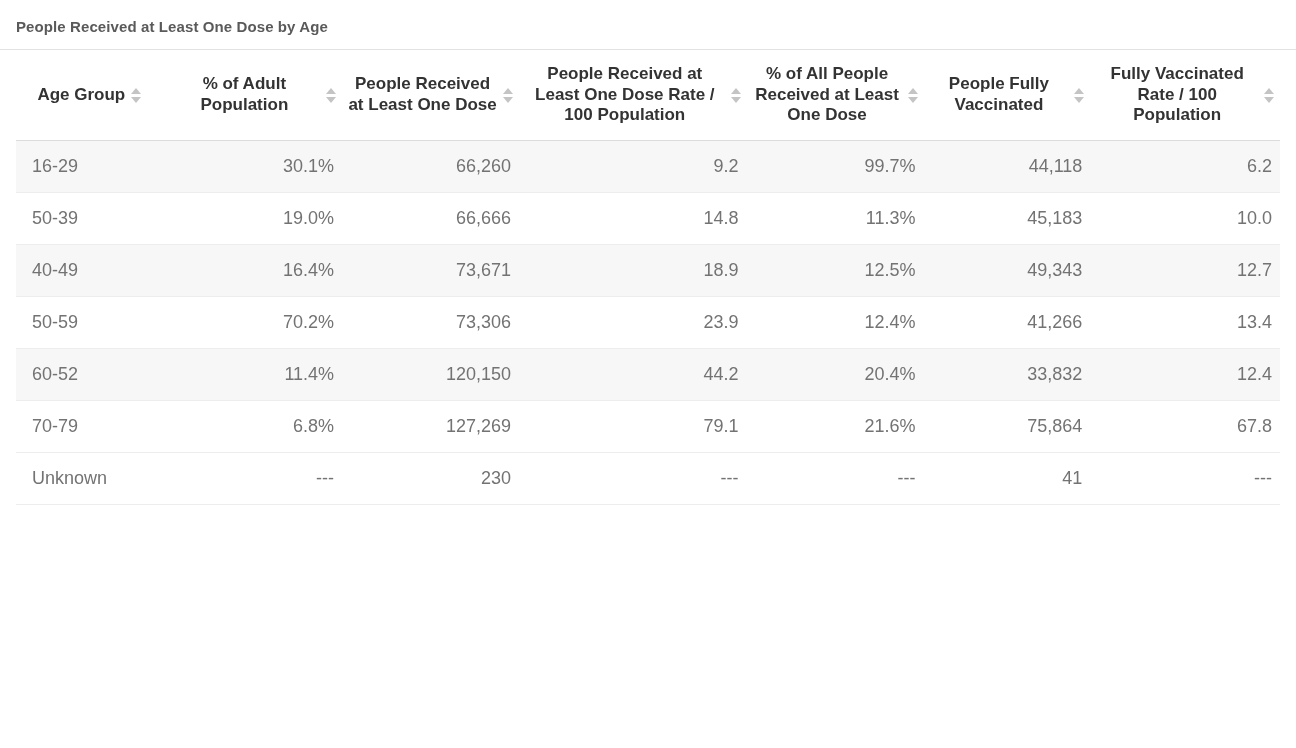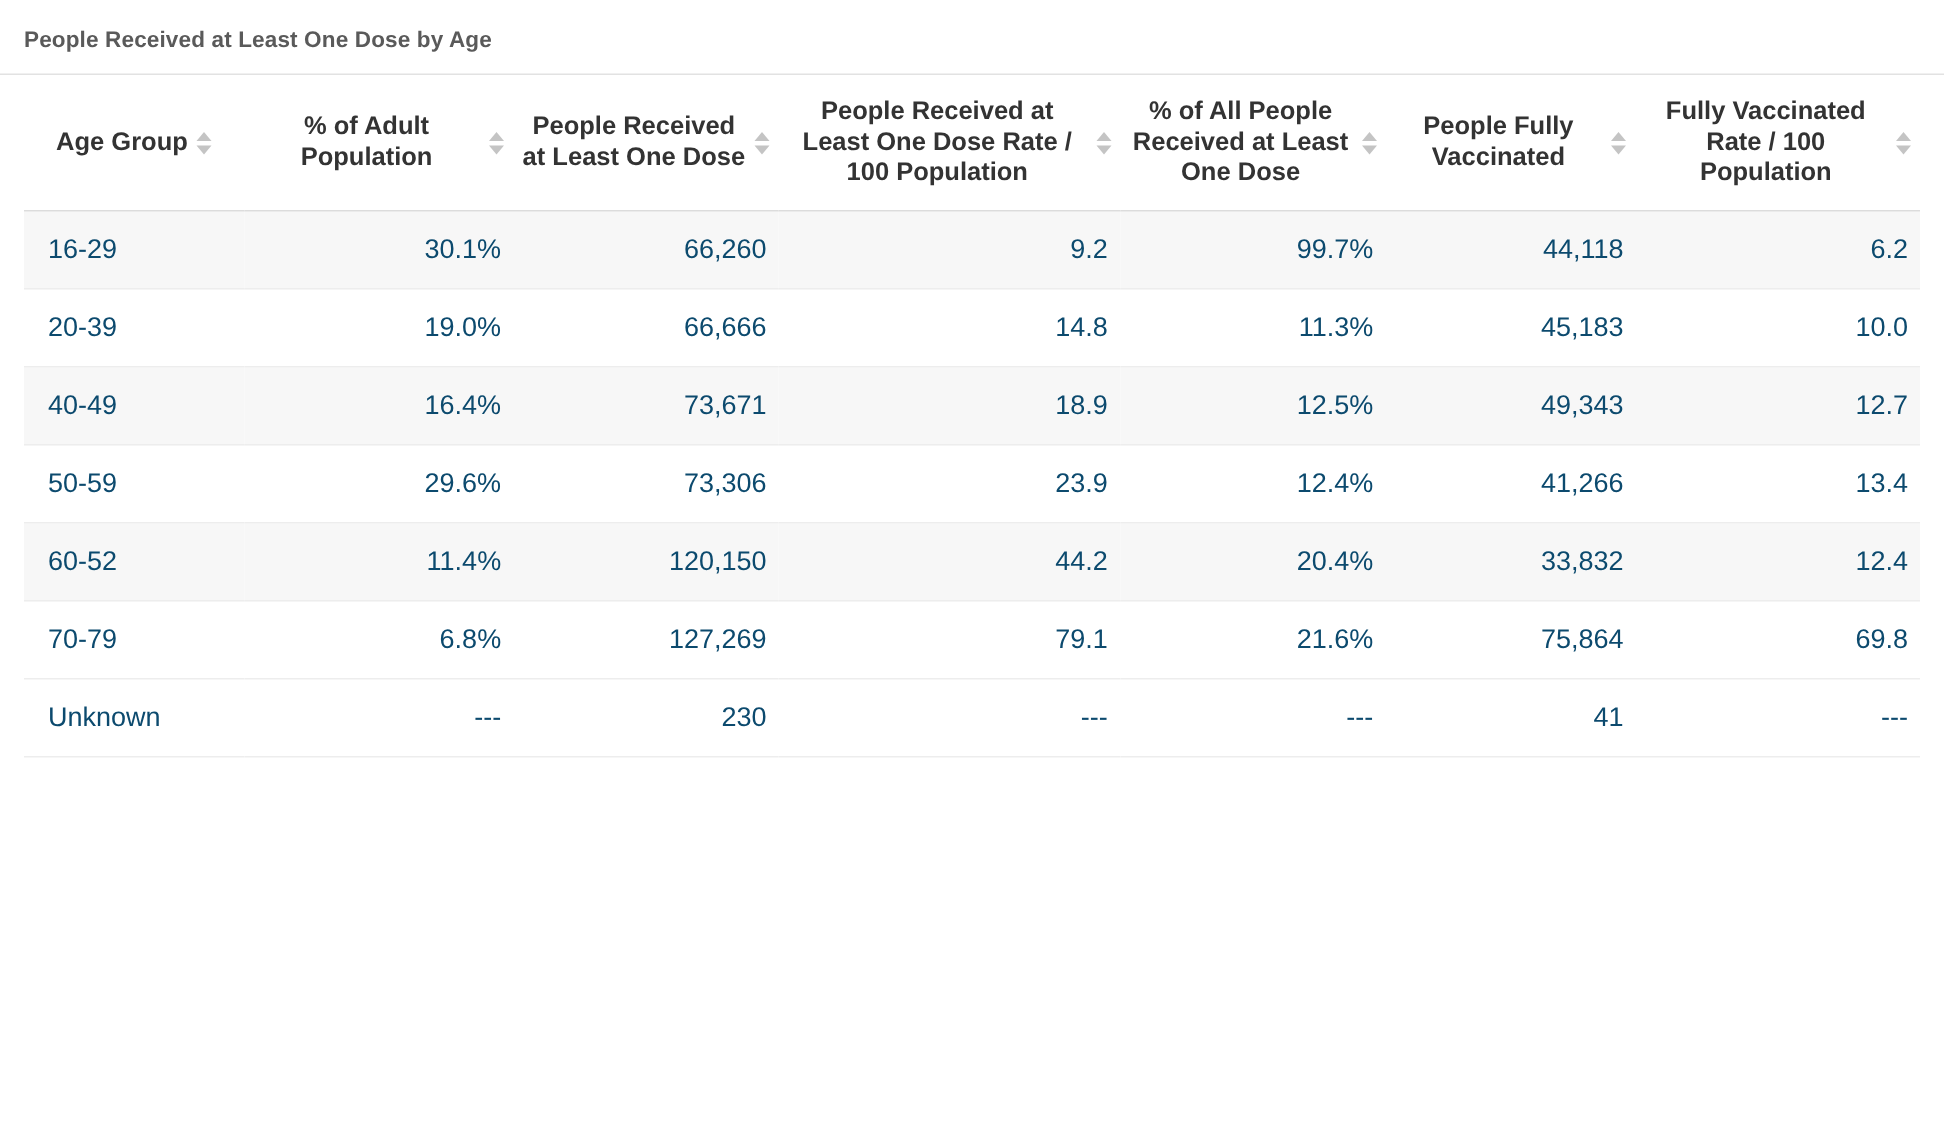--- a/index.html
+++ b/index.html
@@ -74,21 +74,21 @@
   }
   .sort-icon .up {
     border-bottom: 6px solid #c4c4c4;
     margin-bottom: 3px;
   }
   .sort-icon .down {
     border-top: 6px solid #c4c4c4;
   }
   tbody td {
     font-size: 18px;
-    color: #0c4a6e;
+    color: #737373;
     padding: 15px 8px;
     border-bottom: 1px solid #ededed;
     text-align: right;
     white-space: nowrap;
   }
   tbody td.first {
     text-align: left;
     padding-left: 16px;
   }
   tbody tr.odd {
@@ -192,40 +192,40 @@
         <tr class="odd">
           <td class="first">16-29</td>
           <td>30.1%</td>
           <td>66,260</td>
           <td>9.2</td>
           <td>99.7%</td>
           <td>44,118</td>
           <td>6.2</td>
         </tr>
         <tr class="even">
-          <td class="first">20-39</td>
+          <td class="first">50-39</td>
           <td>19.0%</td>
           <td>66,666</td>
           <td>14.8</td>
           <td>11.3%</td>
           <td>45,183</td>
           <td>10.0</td>
         </tr>
         <tr class="odd">
           <td class="first">40-49</td>
           <td>16.4%</td>
           <td>73,671</td>
           <td>18.9</td>
           <td>12.5%</td>
           <td>49,343</td>
           <td>12.7</td>
         </tr>
         <tr class="even">
           <td class="first">50-59</td>
-          <td>29.6%</td>
+          <td>70.2%</td>
           <td>73,306</td>
           <td>23.9</td>
           <td>12.4%</td>
           <td>41,266</td>
           <td>13.4</td>
         </tr>
         <tr class="odd">
           <td class="first">60-52</td>
           <td>11.4%</td>
           <td>120,150</td>
@@ -234,21 +234,21 @@
           <td>33,832</td>
           <td>12.4</td>
         </tr>
         <tr class="even">
           <td class="first">70-79</td>
           <td>6.8%</td>
           <td>127,269</td>
           <td>79.1</td>
           <td>21.6%</td>
           <td>75,864</td>
-          <td>69.8</td>
+          <td>67.8</td>
         </tr>
         <tr class="even">
           <td class="first">Unknown</td>
           <td>---</td>
           <td>230</td>
           <td>---</td>
           <td>---</td>
           <td>41</td>
           <td>---</td>
         </tr>

